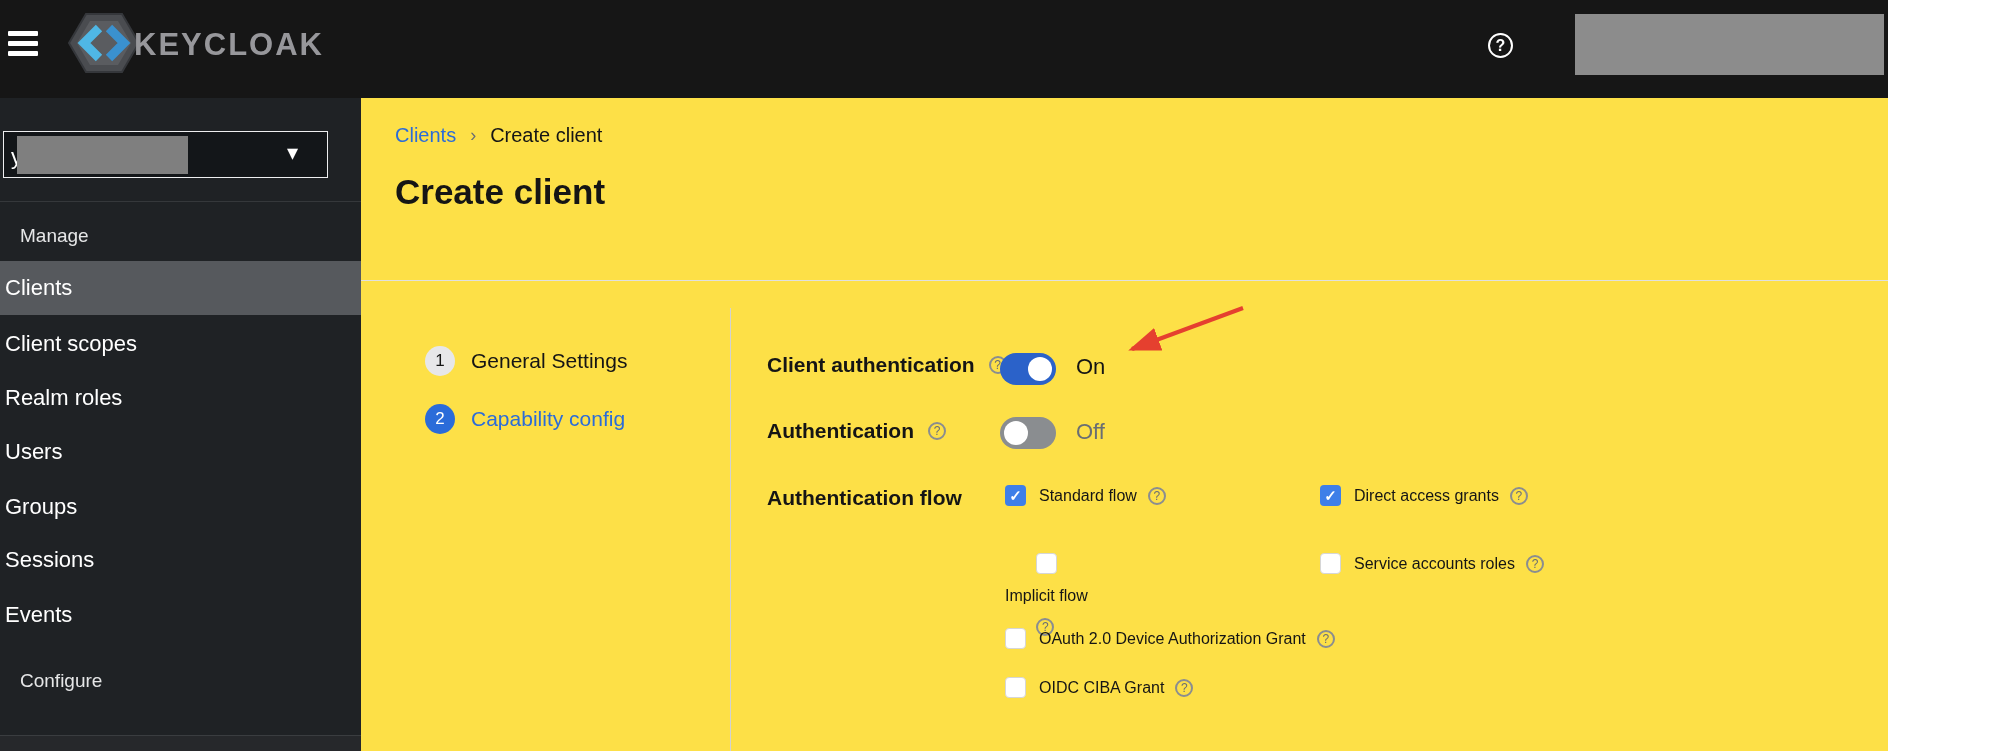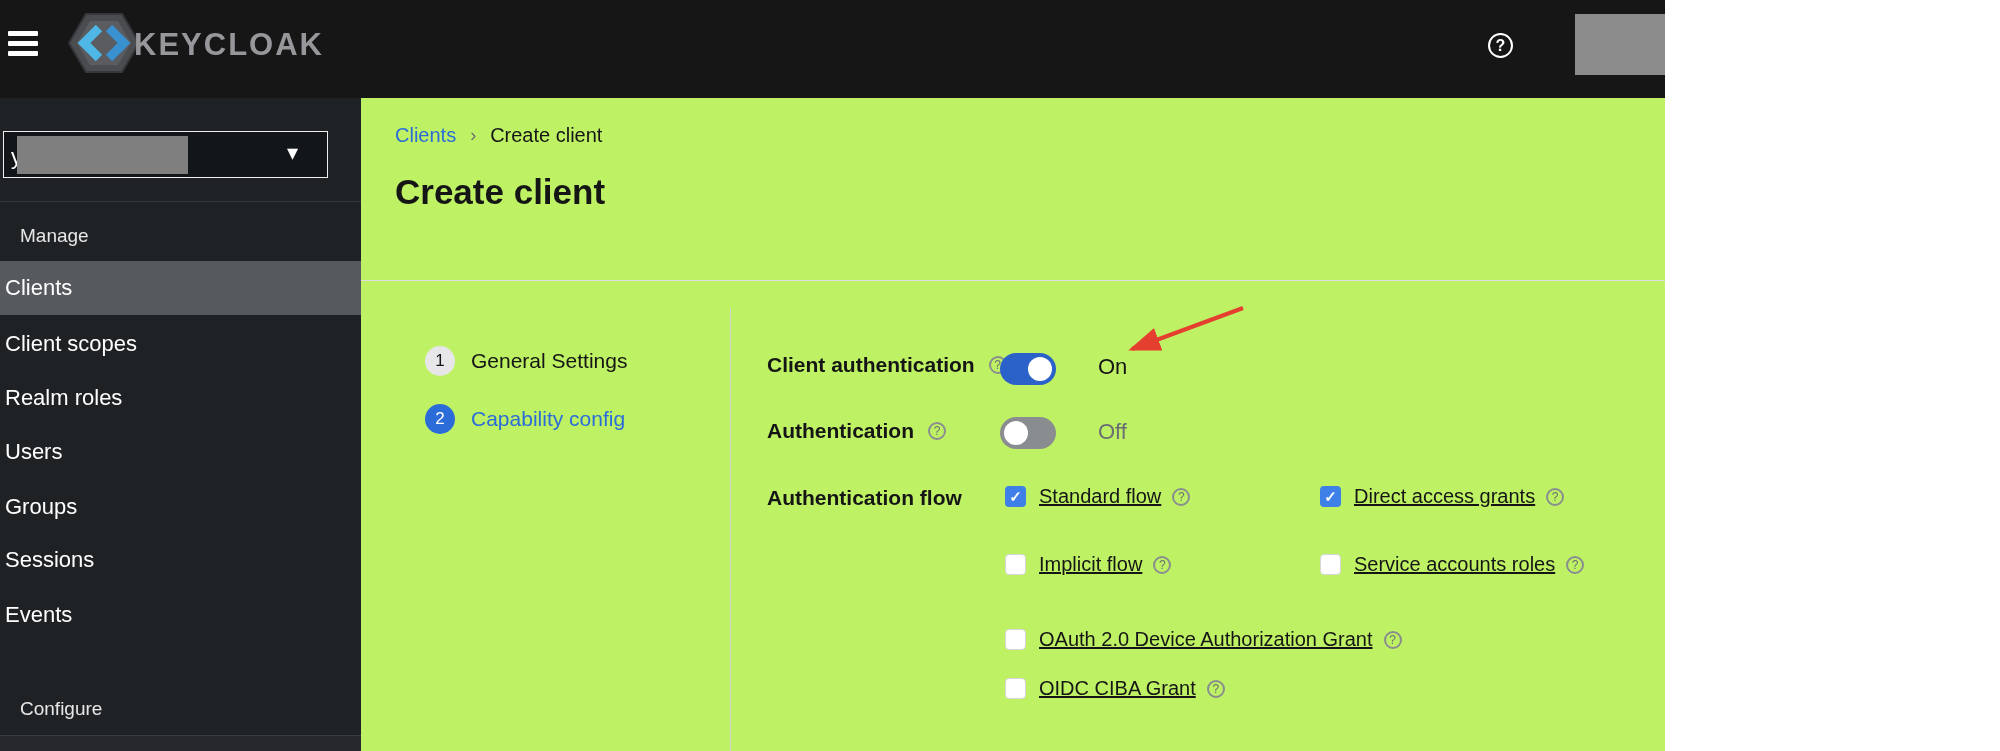--- a/index.html
+++ b/index.html
@@ -1,18 +1,18 @@
 <!DOCTYPE html>
 <html><head>
 <meta charset="utf-8">
 <style>
   * { margin:0; padding:0; box-sizing:border-box; }
   html,body { background:#ffffff; }
   body { font-family:"Liberation Sans", sans-serif; }
-  #frame { position:relative; width:1665px; height:751px; background:#bef264; overflow:hidden; }
+  #frame { position:relative; width:1888px; height:751px; background:#fde047; overflow:hidden; }
 
   
   .header { position:absolute; left:0; top:0; width:2000px; height:98px; background:#161616; }
   .hamburger { position:absolute; left:8px; top:29px; width:34px; height:28px; cursor:pointer; }
   .hamburger span { position:absolute; left:0; width:30px; height:5px; background:#ffffff; border-radius:1px; }
   .hamburger span:nth-child(1){ top:2px; } .hamburger span:nth-child(2){ top:12px; } .hamburger span:nth-child(3){ top:22px; }
   .logo { position:absolute; left:68px; top:10px; height:70px; display:flex; align-items:center; }
   .brand-text { font-size:31px; font-weight:700; letter-spacing:2px; color:#97979b; margin-left:-6px; }
   .help-btn { position:absolute; left:1488px; top:33px; width:25px; height:25px; border:2px solid #ffffff; border-radius:50%; color:#ffffff; font-size:16px; font-weight:700; display:flex; align-items:center; justify-content:center; }
   .redact-top { position:absolute; left:1575px; top:14px; width:309px; height:61px; background:#8c8c8c; }
@@ -49,27 +49,27 @@
   .step-label { font-size:21px; color:#151515; }
   .step-label.active { color:#2b6cd9; }
 
   
   .form-label { position:absolute; left:767px; font-size:21px; font-weight:700; color:#151515; display:flex; align-items:center; gap:14px; }
   .help-icon { width:18px; height:18px; border:2px solid #8a8d90; border-radius:50%; color:#6a6e73; font-size:12px; font-weight:400; display:flex; align-items:center; justify-content:center; flex:0 0 auto; }
   .toggle { position:absolute; left:1000px; width:56px; height:32px; border-radius:16px; cursor:pointer; }
   .toggle .knob { position:absolute; top:4px; width:24px; height:24px; background:#ffffff; border-radius:50%; }
   .toggle.on { background:#2b62c9; } .toggle.on .knob { right:4px; }
   .toggle.off { background:#8a8d90; } .toggle.off .knob { left:4px; }
-  .state-text { position:absolute; left:1076px; font-size:22px;margin-left:22px; }
+  .state-text { position:absolute; left:1076px; font-size:22px; }
   .state-on { color:#151515; } .state-off { color:#6a6e73; }
   .check-row { position:absolute; display:flex; align-items:center; gap:13px; }
   .checkbox { width:21px; height:21px; border-radius:4px; flex:0 0 auto; cursor:pointer; }
   .checkbox.checked { background:#3e7fe8; color:#ffffff; font-size:15px; font-weight:700; display:flex; align-items:center; justify-content:center; }
   .checkbox.unchecked { background:#ffffff; border:1px solid #d6d6d6; }
-  .check-label { font-size:20px; color:#151515; cursor:pointer;text-decoration:underline; }
+  .check-label { font-size:16px; color:#151515; cursor:pointer; }
   .check-row .help-icon { margin-left:-2px; }
 
   .annotation-arrow { position:absolute; left:1100px; top:296px; pointer-events:none; }
 </style>
 </head>
 <body>
 
 <div id="frame">
 
   <div class="header">
@@ -124,21 +124,21 @@
     <div class="nav-item" style="top:382px;align-items:center;">
         <span>Groups</span>
       </div>
     <div class="nav-item" style="top:435px;">
         <span>Sessions</span>
       </div>
     <div class="nav-item" style="top:490px;">
         <span>Events</span>
       </div>
 
-    <div class="section-label" style="top:600px;">Configure</div>
+    <div class="section-label" style="top:572px;">Configure</div>
     <div class="side-divider-bottom"></div>
     <div class="side-bottom-strip"></div>
   </div>
 
   <div class="breadcrumb">
     <span class="crumb-link">Clients</span>
     <span class="crumb-sep">›</span>
     <span class="crumb-current">Create client</span>
   </div>
   <div class="page-title">Create client</div>
@@ -181,21 +181,21 @@
     <span class="check-label">Standard flow</span>
     <span class="help-icon">?</span>
   </div>
 
   <div class="check-row" style="left:1320px; top:485px;">
     <span class="checkbox checked" aria-checked="true">✓</span>
     <span class="check-label">Direct access grants</span>
     <span class="help-icon">?</span>
   </div>
 
-  <div class="check-row" style="left:1005px; top:553px;">
+  <div class="check-row" style="left:1005px; top:553px;flex-direction:column;">
     <span class="checkbox unchecked" aria-checked="false"></span>
     <span class="check-label">Implicit flow</span>
     <span class="help-icon">?</span>
   </div>
 
   <div class="check-row" style="left:1320px; top:553px;">
     <span class="checkbox unchecked" aria-checked="false"></span>
     <span class="check-label">Service accounts roles</span>
     <span class="help-icon">?</span>
   </div>

